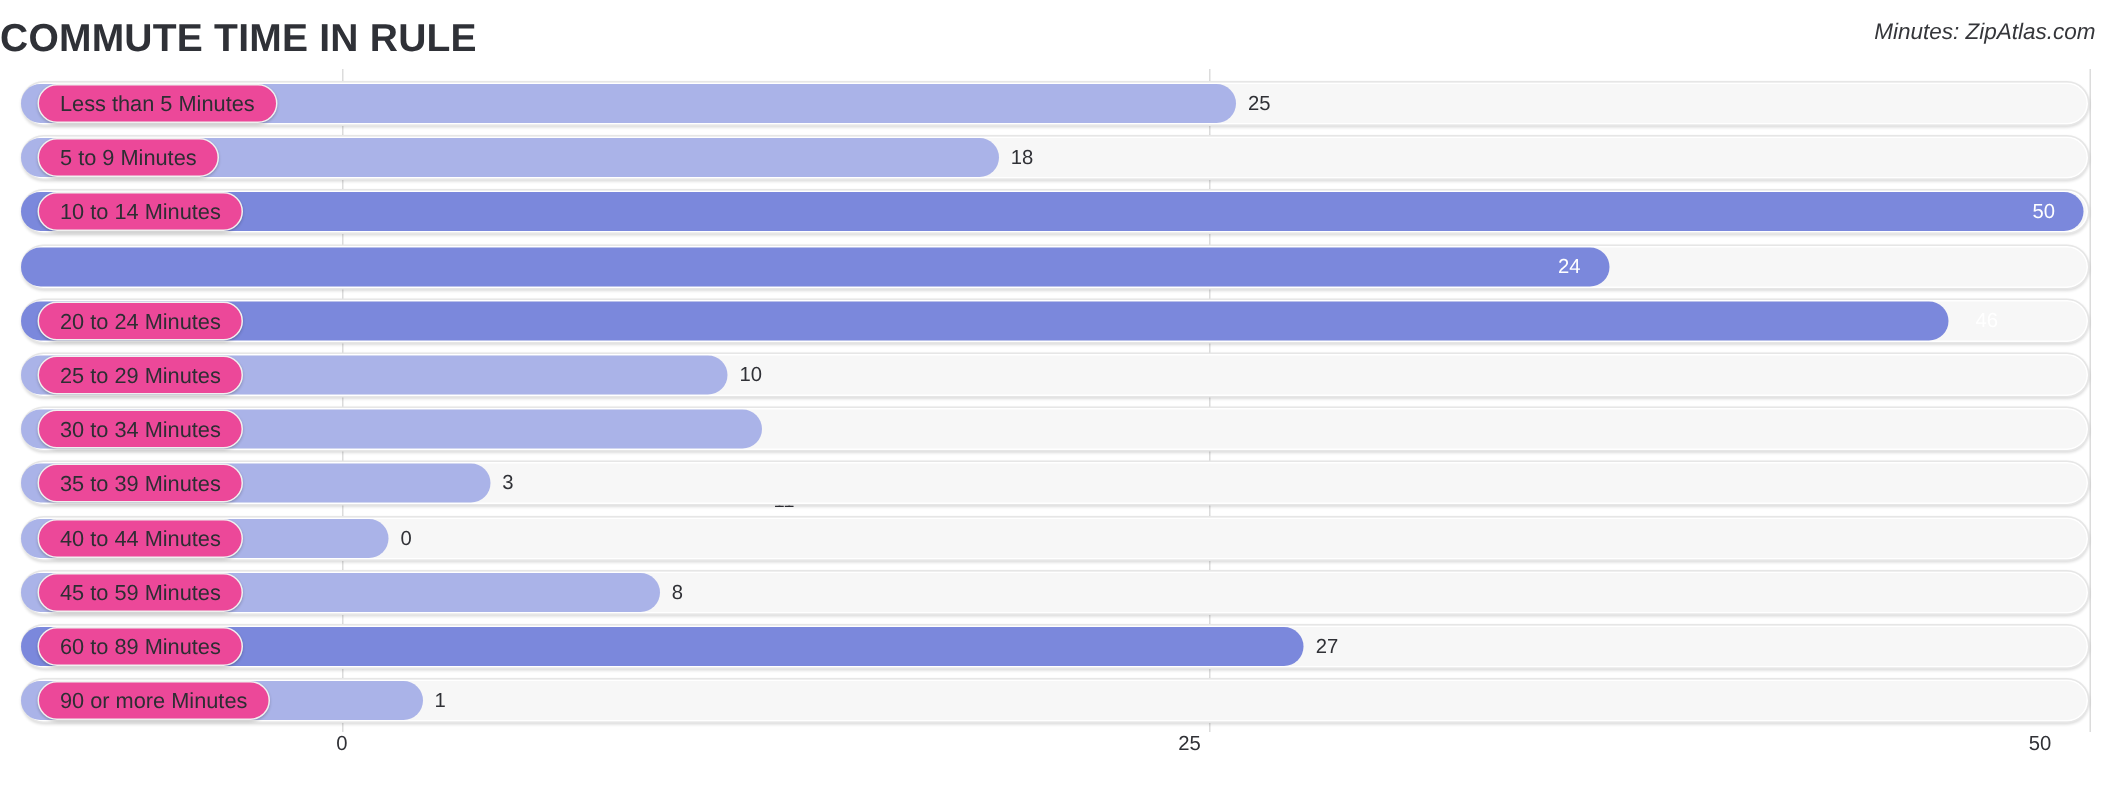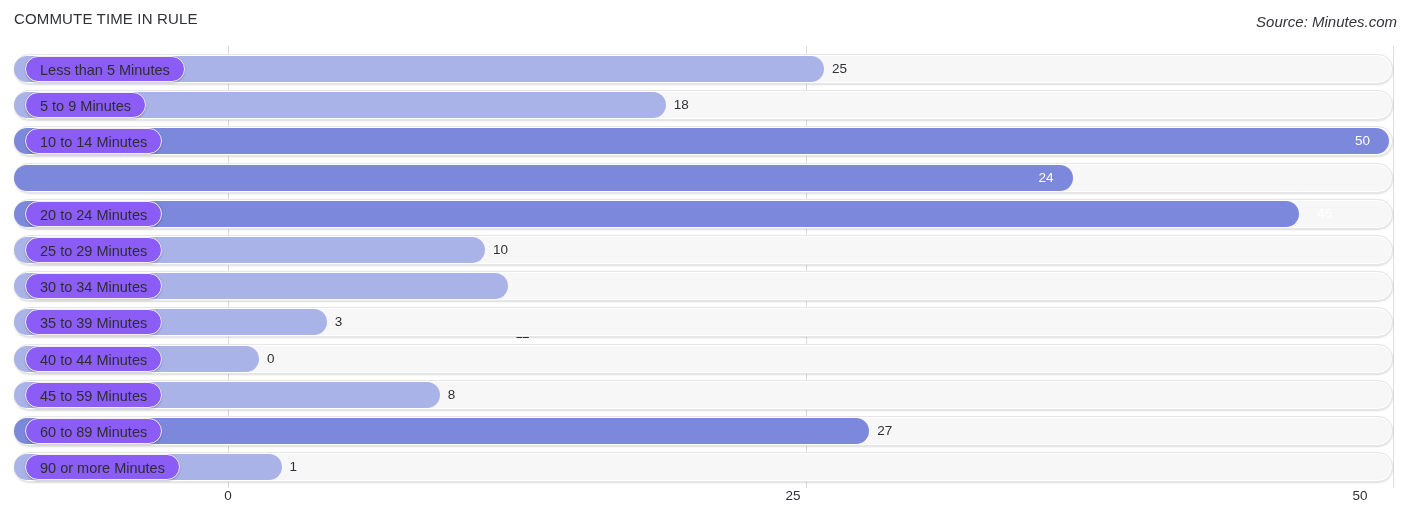--- a/index.html
+++ b/index.html
@@ -18,24 +18,24 @@
 
   
   #header {
     position: absolute;
     left: 0; top: 0;
     width: 1406px;
     height: 46px;
   }
   #chart-title {
     position: absolute;
-    left: 14px;
+    left: 0;
     top: 10px;
-    font-size: 15px;
-    font-weight: 400;
+    font-size: 26px;
+    font-weight: 700;
     letter-spacing: 0.15px;
     color: #2f3137;
     white-space: nowrap;
   }
   #source-label {
     position: absolute;
     right: 9px;
     top: 13px;
     font-size: 15px;
     font-style: italic;
@@ -120,21 +120,21 @@
     color: #ffffff;
     white-space: nowrap;
   }
   
   .label-pill {
     position: absolute;
     left: 11px;
     top: 2px;
     height: 26px;
     line-height: 26px;
-    background: #8b5cf6;
+    background: #ec4899;
     border-radius: 13px;
     padding: 0 14px;
     font-size: 14.5px;
     color: #2d2e33;
     white-space: nowrap;
     box-shadow: 0 1px 2px rgba(0,0,0,0.22);
     border: 1px solid #f0f0f0;
     box-sizing: border-box;
   }
 
@@ -153,21 +153,21 @@
     color: #303136;
     white-space: nowrap;
     transform: translateX(-50%);
   }
 </style>
 </head>
 <body>
 
 <div id="header">
   <div id="chart-title">COMMUTE TIME IN RULE</div>
-  <div id="source-label">Source: Minutes.com</div>
+  <div id="source-label">Minutes: ZipAtlas.com</div>
 </div>
 
 <div id="plot">
   <div id="gridlines">
       <div class="gridline" style="left: 228px;"></div>
       <div class="gridline" style="left: 806px;"></div>
       <div class="gridline" style="left: 1393px;"></div>
     </div>
   <div id="rows">
       <div class="row" style="top: 8px;">

